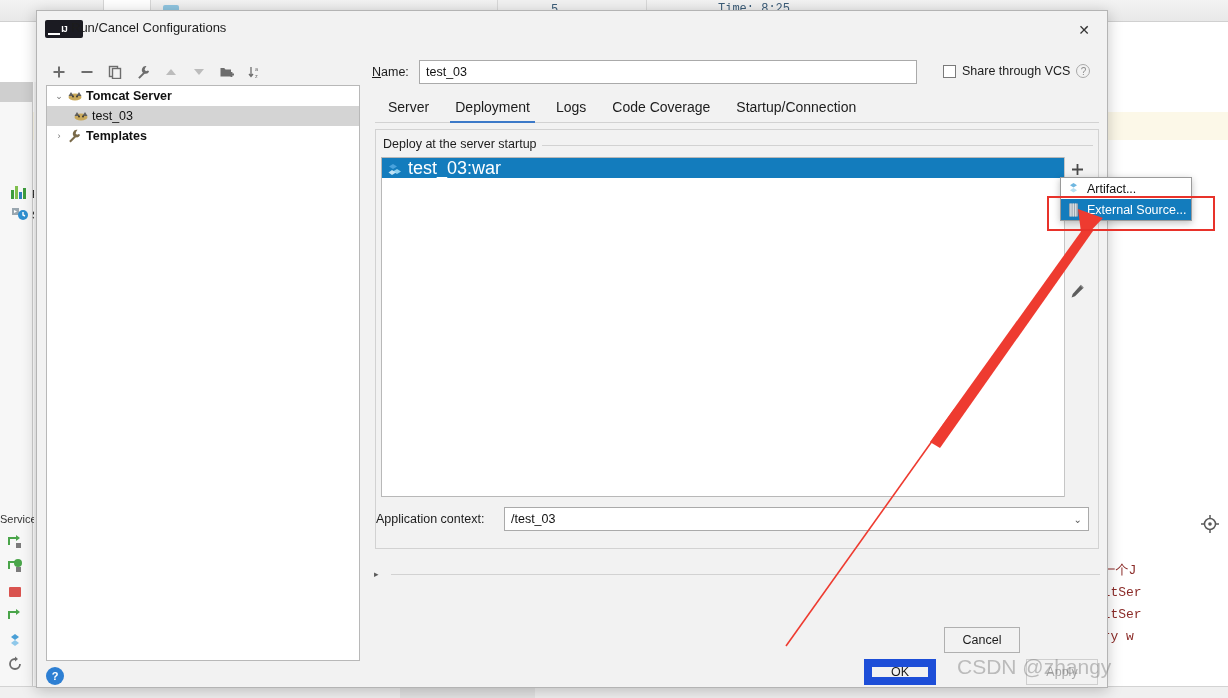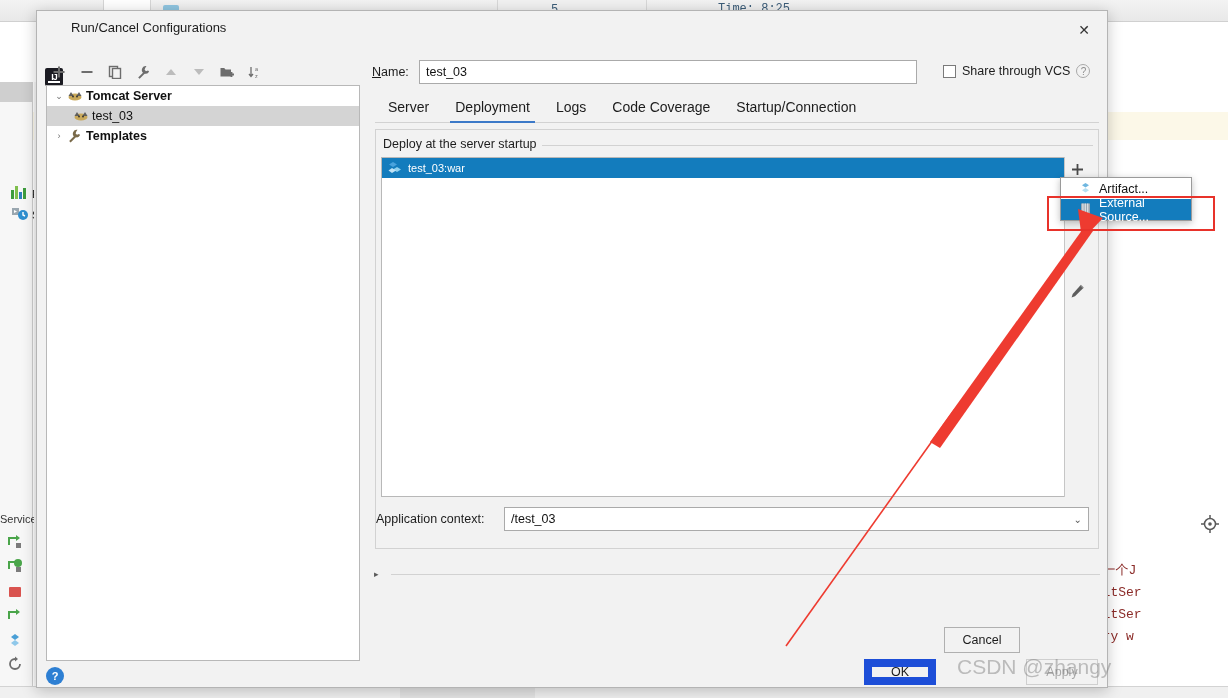--- a/index.html
+++ b/index.html
@@ -88,26 +88,25 @@
   
   .dialog {
     position: absolute; left: 36px; top: 10px; width: 1072px; height: 678px;
     background: #f2f2f2; border: 1px solid #b4b4b4;
     box-shadow: 0 3px 14px rgba(0,0,0,.22);
   }
   .dlg-titlebar {
     position: relative; height: 36px; background: #f2f2f2;
   }
   .dlg-ij-icon {
-    position: absolute; left: 8px; top: 9px; width: 18px; height: 18px;
+    position: absolute; left: 8px; top: 9px; width: 38px; height: 18px;
     background: #1b1b22; border-radius: 2px;
     color: #fff; font-size: 9px; font-weight: bold;
     display: flex; align-items: center; justify-content: center;
     letter-spacing: -1px;
-    margin-top: 48px;
   }
   .dlg-ij-icon::after {
     content: ""; position: absolute; left: 3px; bottom: 3px;
     width: 12px; height: 2px; background: #fff;
   }
   .dlg-title {
     position: absolute; left: 34px; top: 9px;
     font-size: 13px; color: #1c1c1c;
   }
   .dlg-close {
@@ -194,21 +193,21 @@
     position: absolute; left: 498px; top: 134px; width: 558px; height: 1px; background: #d2d2d2;
   }
 
   .list-box {
     position: absolute; left: 344px; top: 146px; width: 708px; height: 340px;
     background: #fff; border: 1px solid #b8b8b8;
   }
   .list-inner { position: absolute; left: 0; top: 0; width: 683px; height: 338px; }
   .list-row {
     height: 20px; display: flex; align-items: center; gap: 6px;
-    padding-left: 6px; font-size: 11px; cursor: pointer;
+    padding-left: 6px; font-size: 18px; cursor: pointer;
   }
   .list-row.sel { background: #137cbd; color: #fff; }
   .artifact-ico { width: 14px; height: 14px; flex: 0 0 14px; }
 
   .side-btns {
     position: absolute; left: 1027px; top: 146px; width: 25px; height: 340px;
     border-left: 1px solid #c6c6c6; background: #f2f2f2;
   }
   .side-btn {
     width: 25px; height: 24px; display: flex; align-items: center; justify-content: center;
@@ -250,21 +249,21 @@
   }
 
   
   .popup {
     position: absolute; left: 1060px; top: 177px; width: 132px;
     background: #fff; border: 1px solid #9a9a9a;
     box-shadow: 0 2px 7px rgba(0,0,0,.25); z-index: 40;
   }
   .popup-item {
     height: 21px; display: flex; align-items: center; gap: 7px;
-    padding-left: 18px; font-size: 12.5px; color: #111; cursor: pointer;
+    padding-left: 6px; font-size: 12.5px; color: #111; cursor: pointer;
   }
   .popup-item.sel { background: #137cbd; color: #fff; }
   .ext-ico { width: 13px; height: 14px; flex: 0 0 13px; }
 
   
   .ann-rect {
     position: absolute; left: 1047px; top: 196px; width: 168px; height: 35px;
     border: 2px solid #e8322a; z-index: 50;
   }
   .ann-arrow { position: absolute; left: 0; top: 0; width: 1228px; height: 698px; z-index: 45; pointer-events: none; }

